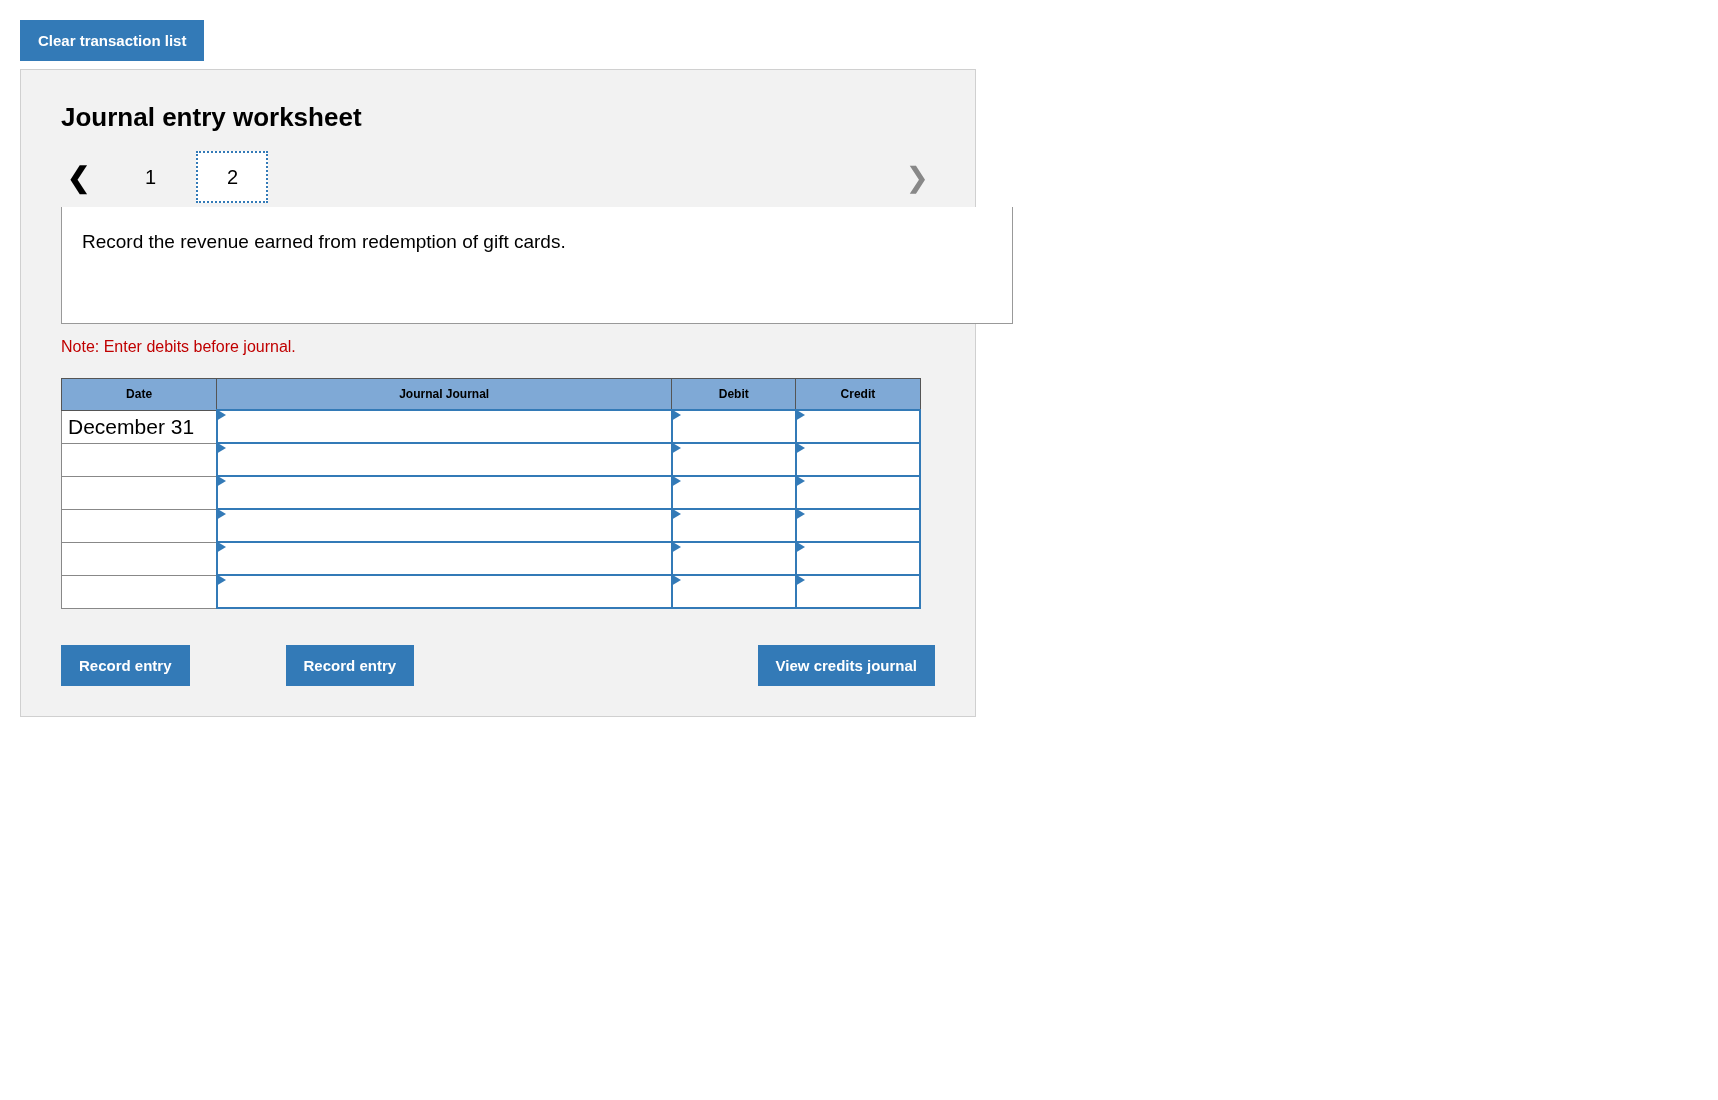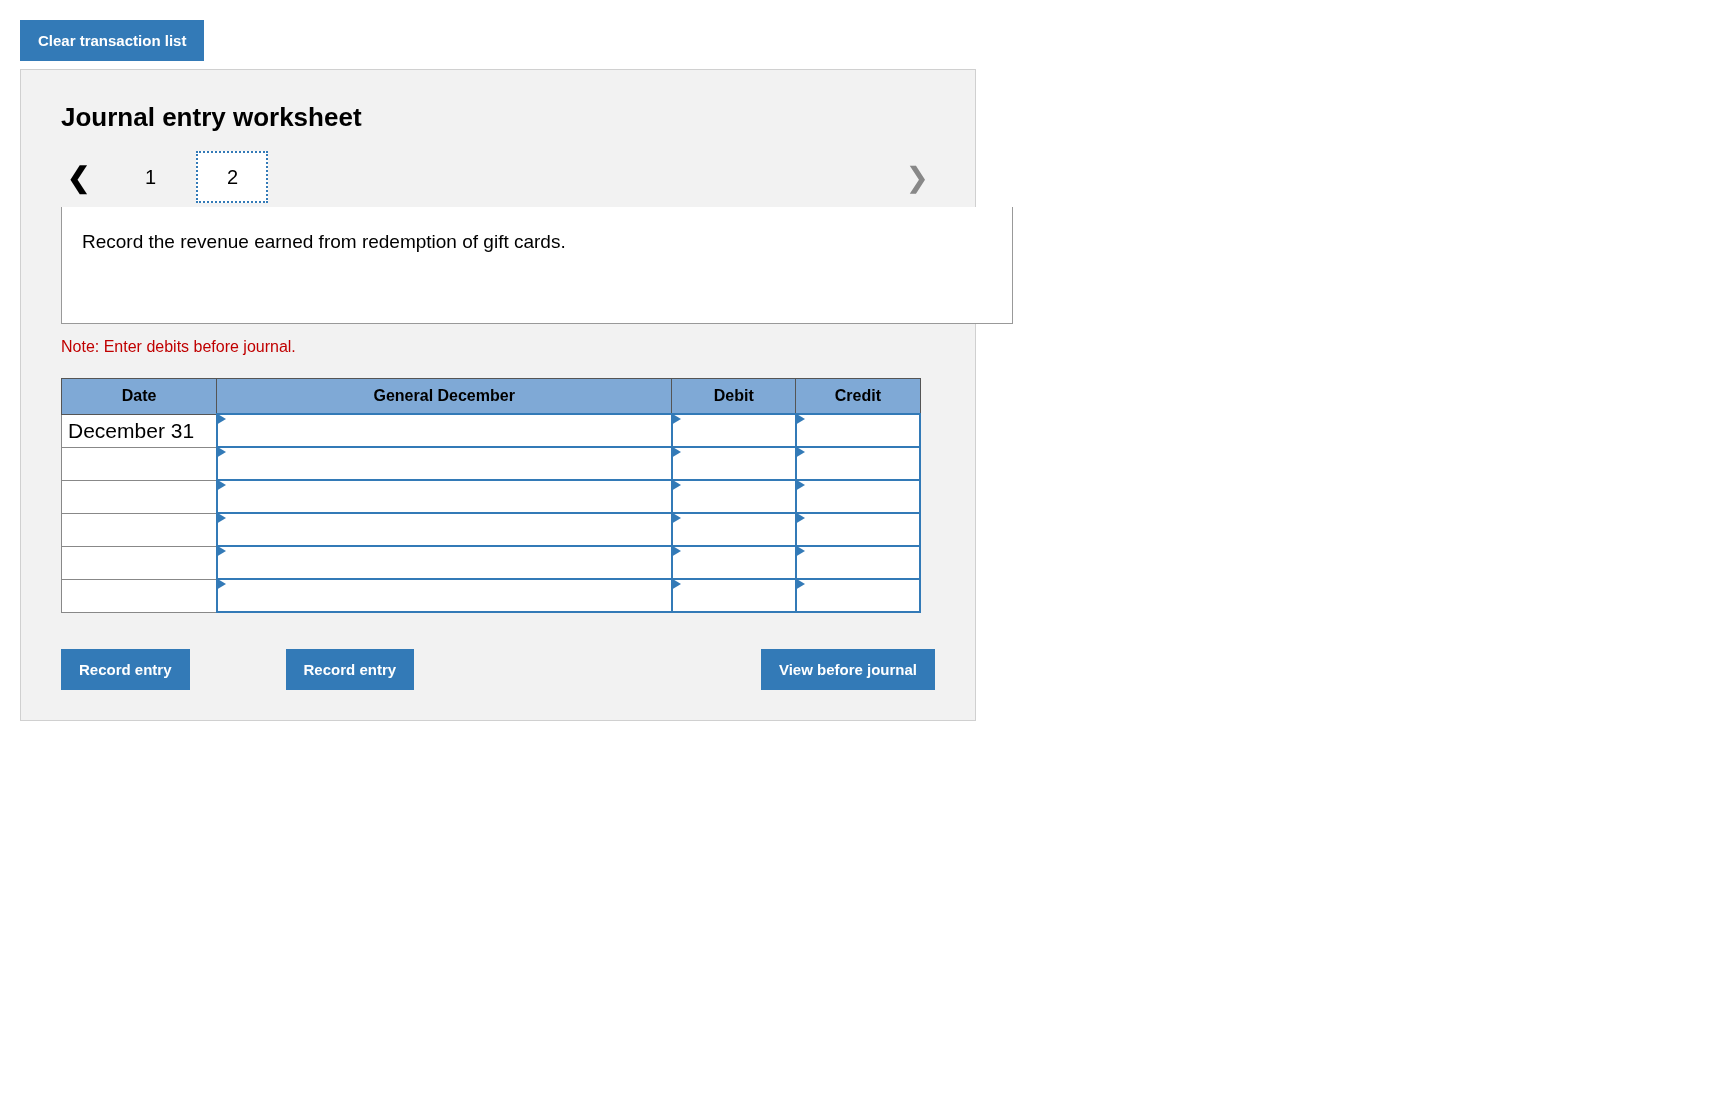--- a/index.html
+++ b/index.html
@@ -103,21 +103,21 @@
     }
     table.journal {
       border-collapse: collapse;
       width: 860px;
       background: #ffffff;
     }
     table.journal th {
       background: #7fa9d6;
       color: #000;
       font-weight: bold;
-      font-size: 16px;
+      font-size: 12px;
       text-align: center;
       padding: 8px 0;
       border: 1px solid #555;
     }
     table.journal td {
       border: 1px solid #888;
       height: 33px;
       padding: 0;
       position: relative;
       background: #fff;
@@ -185,21 +185,21 @@
       <div class="instruction-box">Record the revenue earned from redemption of gift cards.</div>
     </div>
   </div>
 
   <div class="note-text">Note: Enter debits before journal.</div>
 
   <table class="journal">
     <thead>
       <tr>
         <th class="col-date">Date</th>
-        <th class="col-gj">General December</th>
+        <th class="col-gj">Journal Journal</th>
         <th class="col-deb">Debit</th>
         <th class="col-cre">Credit</th>
       </tr>
     </thead>
     <tbody>
       <tr>
         <td class="col-date">
             <div class="date-val">December 31</div>
           </td>
         <td class="col-gj drop-cell"></td>
@@ -236,15 +236,15 @@
         <td class="col-deb drop-cell"></td>
         <td class="col-cre drop-cell"></td>
       </tr>
     </tbody>
   </table>
 
   <div class="action-row">
     <button class="btn-blue">Record entry</button>
     <button class="btn-blue">Record entry</button>
     <div class="spacer"></div>
-    <button class="btn-blue">View before journal</button>
+    <button class="btn-blue">View credits journal</button>
   </div>
 </div>
 
 </body></html>

